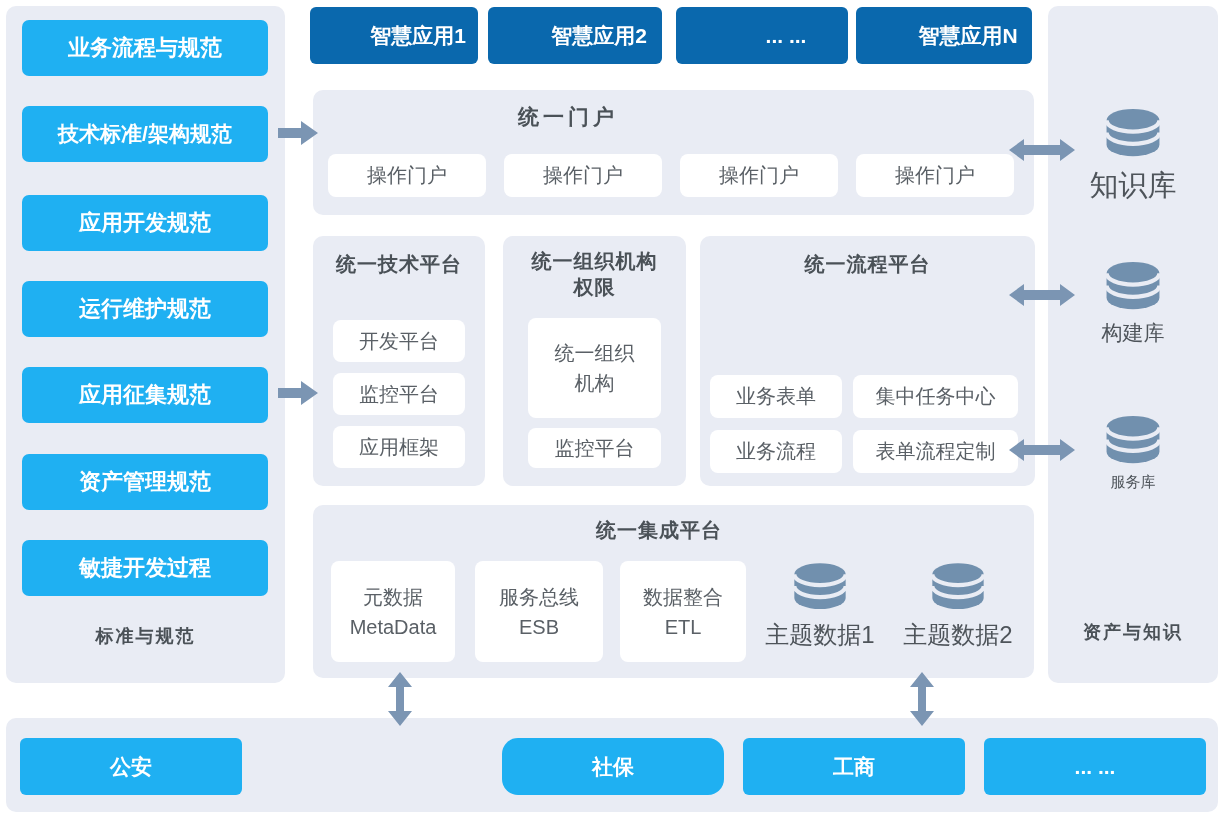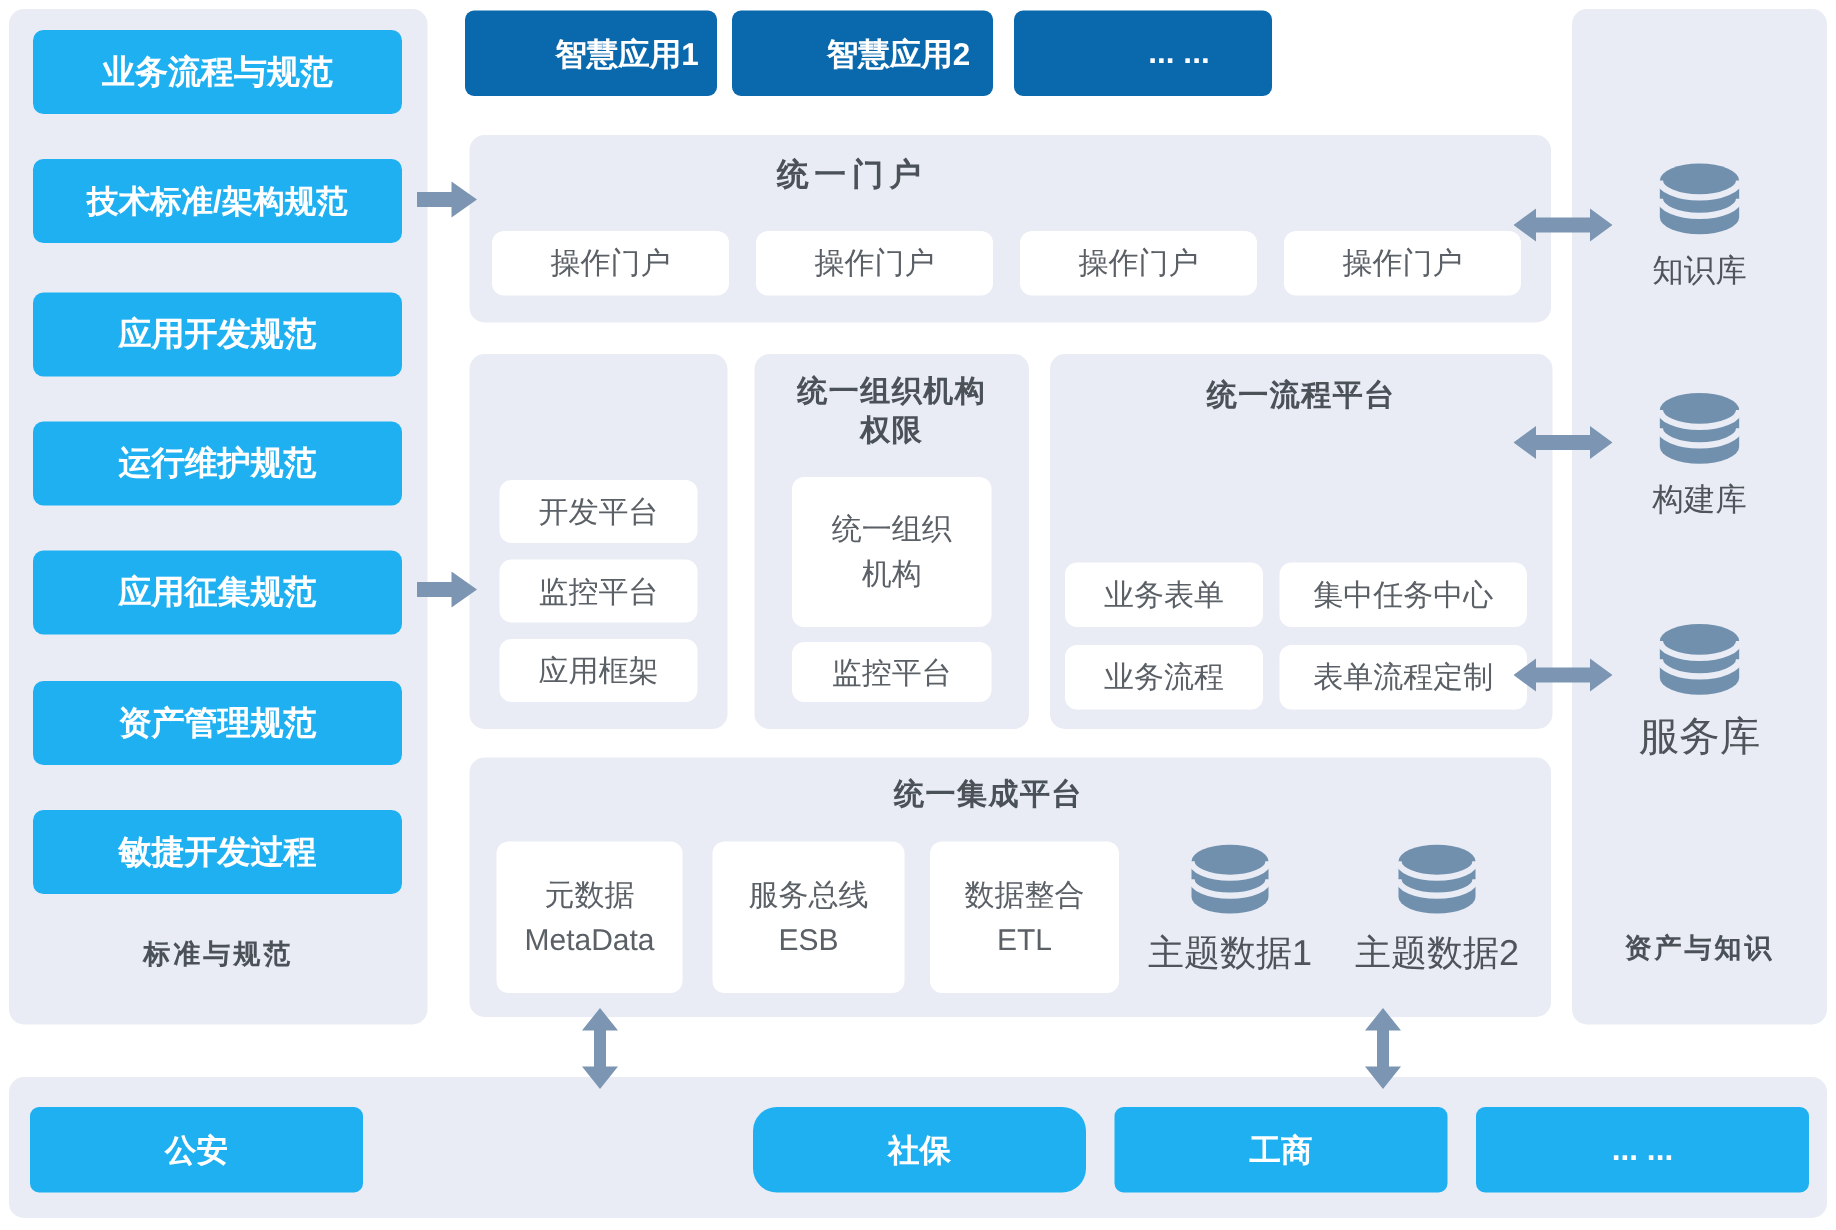--- a/index.html
+++ b/index.html
@@ -44,30 +44,32 @@
     <div class="btn cyan" style="left:16px;top:275px;width:246px;height:56px">运行维护规范</div>
     <div class="btn cyan" style="left:16px;top:361px;width:246px;height:56px">应用征集规范</div>
     <div class="btn cyan" style="left:16px;top:448px;width:246px;height:56px">资产管理规范</div>
     <div class="btn cyan" style="left:16px;top:534px;width:246px;height:56px">敏捷开发过程</div>
     <div class="side-label" style="top:618px">标准与规范</div>
   </div>
 
   <div class="btn dark" style="left:310px;top:7px;width:168px;height:57px">智慧应用1</div>
   <div class="btn dark" style="left:488px;top:7px;width:174px;height:57px">智慧应用2</div>
   <div class="btn dark" style="left:676px;top:7px;width:172px;height:57px">... ...</div>
+  <div class="btn dark" style="left:856px;top:7px;width:176px;height:57px">智慧应用N</div>
 
   <div class="panel" style="left:313px;top:90px;width:721px;height:125px">
     <div class="ptitle" style="left:205px;top:13px;font-size:21px;letter-spacing:4px">统一门户</div>
     <div class="wbox" style="left:15px;top:64px;width:158px;height:43px">操作门户</div>
     <div class="wbox" style="left:191px;top:64px;width:158px;height:43px">操作门户</div>
     <div class="wbox" style="left:367px;top:64px;width:158px;height:43px">操作门户</div>
     <div class="wbox" style="left:543px;top:64px;width:158px;height:43px">操作门户</div>
   </div>
 
   <div class="panel" style="left:313px;top:236px;width:172px;height:250px">
+    <div class="ptitle center" style="top:15px">统一技术平台</div>
     <div class="wbox" style="left:20px;top:84px;width:132px;height:42px">开发平台</div>
     <div class="wbox" style="left:20px;top:137px;width:132px;height:42px">监控平台</div>
     <div class="wbox" style="left:20px;top:190px;width:132px;height:42px">应用框架</div>
   </div>
 
   <div class="panel" style="left:503px;top:236px;width:183px;height:250px">
     <div class="ptitle center" style="top:12px">
       <div>统一组织机构</div>
       <div>权限</div>
     </div>
@@ -115,35 +117,35 @@
       <div class="dblabel">主题数据2</div>
     </div>
   </div>
 
   <div class="panel" style="left:1048px;top:6px;width:170px;height:677px">
     <div class="dbgroup" style="left:15px;top:102px;width:140px">
       <svg width="68" height="51" viewBox="0 0 72 54">
         <path class="dbfill" d="M8 13 a28 12 0 0 1 56 0 L64 39 a28 12 0 0 1 -56 0 Z"></path>
         <path class="dbsep" d="M8 13 a28 12 0 0 0 56 0 M8 26 a28 12 0 0 0 56 0"></path>
       </svg>
-      <div class="dblabel" style="font-size:21px">知识库</div>
+      <div class="dblabel" style="font-size:29px">知识库</div>
     </div>
     <div class="dbgroup" style="left:15px;top:255px;width:140px">
       <svg width="68" height="51" viewBox="0 0 72 54">
         <path class="dbfill" d="M8 13 a28 12 0 0 1 56 0 L64 39 a28 12 0 0 1 -56 0 Z"></path>
         <path class="dbsep" d="M8 13 a28 12 0 0 0 56 0 M8 26 a28 12 0 0 0 56 0"></path>
       </svg>
       <div class="dblabel" style="font-size:21px">构建库</div>
     </div>
     <div class="dbgroup" style="left:15px;top:409px;width:140px">
       <svg width="68" height="51" viewBox="0 0 72 54">
         <path class="dbfill" d="M8 13 a28 12 0 0 1 56 0 L64 39 a28 12 0 0 1 -56 0 Z"></path>
         <path class="dbsep" d="M8 13 a28 12 0 0 0 56 0 M8 26 a28 12 0 0 0 56 0"></path>
       </svg>
-      <div class="dblabel" style="font-size:27px">服务库</div>
+      <div class="dblabel" style="font-size:15px">服务库</div>
     </div>
     <div class="side-label" style="top:614px">资产与知识</div>
   </div>
 
   <div class="panel" style="left:6px;top:718px;width:1212px;height:94px">
     <div class="btn cyan sm" style="left:14px;top:20px;width:222px;height:57px;border-radius:6px">公安</div>
     <div class="btn cyan sm" style="left:496px;top:20px;width:222px;height:57px;border-radius:16px">社保</div>
     <div class="btn cyan sm" style="left:737px;top:20px;width:222px;height:57px;border-radius:6px">工商</div>
     <div class="btn cyan sm" style="left:978px;top:20px;width:222px;height:57px;border-radius:6px">... ...</div>
   </div>

